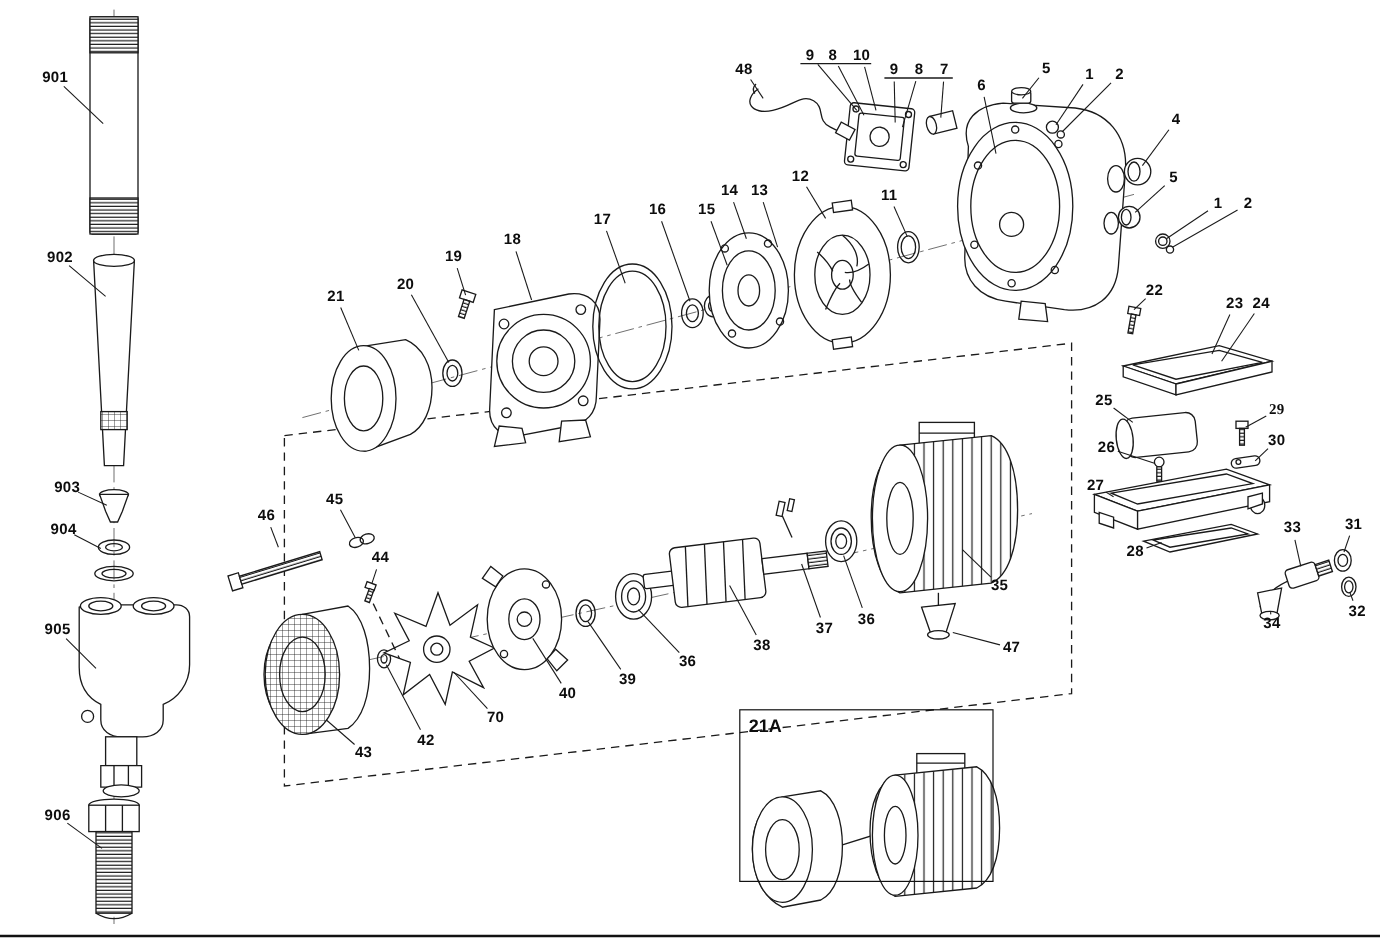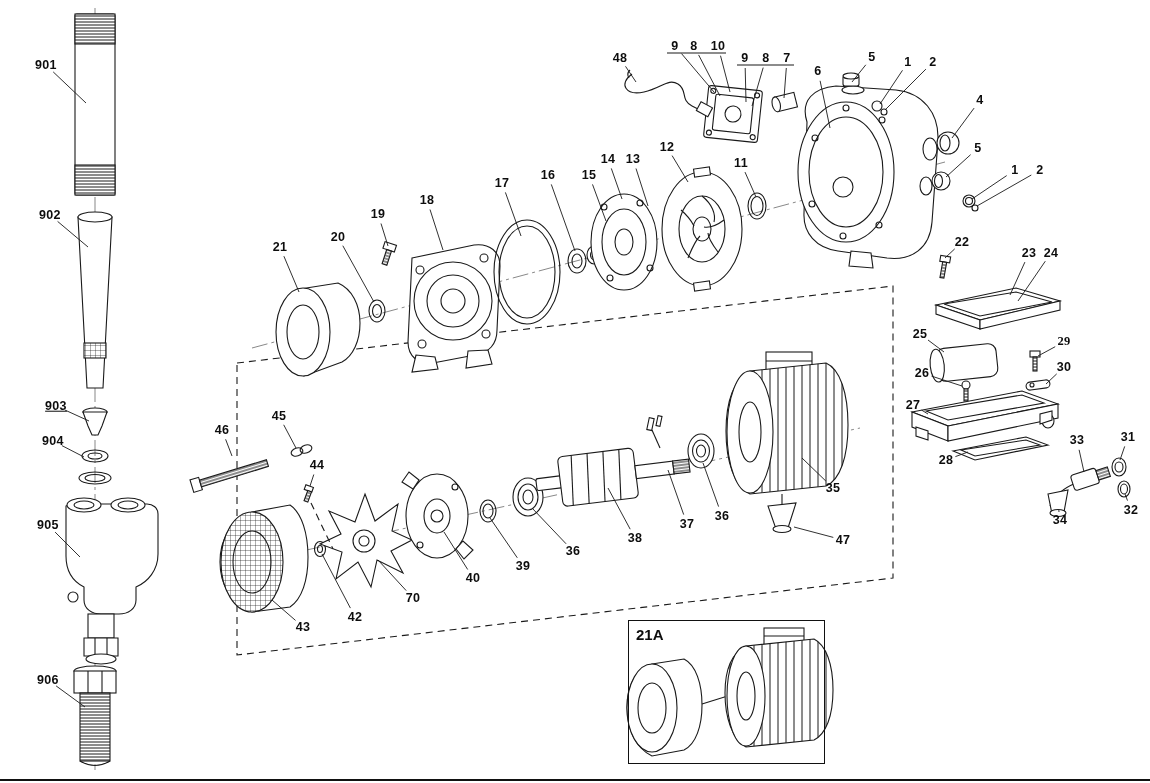--- a/index.html
+++ b/index.html
@@ -3,22 +3,22 @@
 <meta charset="utf-8">
 <style>
   :root{ --line:#1a1a1a; --bg:#ffffff; }
   html,body{ margin:0; padding:0; background:#ffffff; }
   .stage{ position:relative; width:1150px; height:783px; background:var(--bg); overflow:hidden;
           font-family:"Liberation Sans","DejaVu Sans",sans-serif; }
   #art{ position:absolute; left:0; top:0; display:block; }
   #callout-layer{ position:absolute; left:0; top:0; width:100%; height:100%; pointer-events:none; }
   .callout{ position:absolute; transform:translate(-50%,-52%); font-weight:bold; font-size:12.5px;
             color:#0d0d0d; white-space:nowrap; letter-spacing:.3px; }
-  .inset-box{ position:absolute; left:616px; top:620px; width:197px; height:144px;
-              border:1.5px solid #111; box-sizing:border-box; background:transparent;margin-left:12px; }
+  .inset-box{ position:absolute; left:616px; top:591px; width:212px; height:144px;
+              border:1.5px solid #111; box-sizing:border-box; background:transparent; }
   .inset-label{ position:absolute; left:7px; top:5px; font-weight:bold; font-size:15px; color:#0d0d0d; }
   #art .k  { stroke:var(--line); stroke-width:1.1; fill:none; }
   #art .kw { stroke:var(--line); stroke-width:1.1; fill:#fff; }
   #art .kp { stroke:var(--line); stroke-width:1.1; }
   #art .dsh{ stroke-dasharray:7 5; }
   #art .cl { stroke:#555; stroke-width:0.7; stroke-dasharray:16 4 3 4; fill:none; }
   #art .ldr{ stroke:var(--line); stroke-width:0.9; }
 </style>
 </head>
 <body>
@@ -456,21 +456,21 @@
         <line x1="313.8" y1="474.5" x2="310" y2="486" class="ldr"></line>
         <line x1="283.7" y1="424.8" x2="296" y2="448" class="ldr"></line>
         <line x1="225.6" y1="439.3" x2="232" y2="456" class="ldr"></line>
         <line x1="833.3" y1="537.4" x2="794" y2="527" class="ldr"></line>
       </g>
 </svg>
 
 <div id="callout-layer">
       <span class="callout" style="left: 46px; top: 65px;">901</span>
       <span class="callout" style="left: 50px; top: 215px;">902</span>
-      <span class="callout" style="left: 56px; top: 406px; text-decoration: underline;">903</span>
+      <span class="callout" style="left: 56px; top: 406px;">903</span>
       <span class="callout" style="left: 53px; top: 441px;">904</span>
       <span class="callout" style="left: 48px; top: 525px;">905</span>
       <span class="callout" style="left: 48px; top: 680px;">906</span>
       <span class="callout" style="left: 620px; top: 58px;">48</span>
       <span class="callout" style="left: 675px; top: 46px;">9</span>
       <span class="callout" style="left: 694px; top: 46px;">8</span>
       <span class="callout" style="left: 718px; top: 46px;">10</span>
       <span class="callout" style="left: 745px; top: 58px;">9</span>
       <span class="callout" style="left: 766px; top: 58px;">8</span>
       <span class="callout" style="left: 787px; top: 58px;">7</span>

